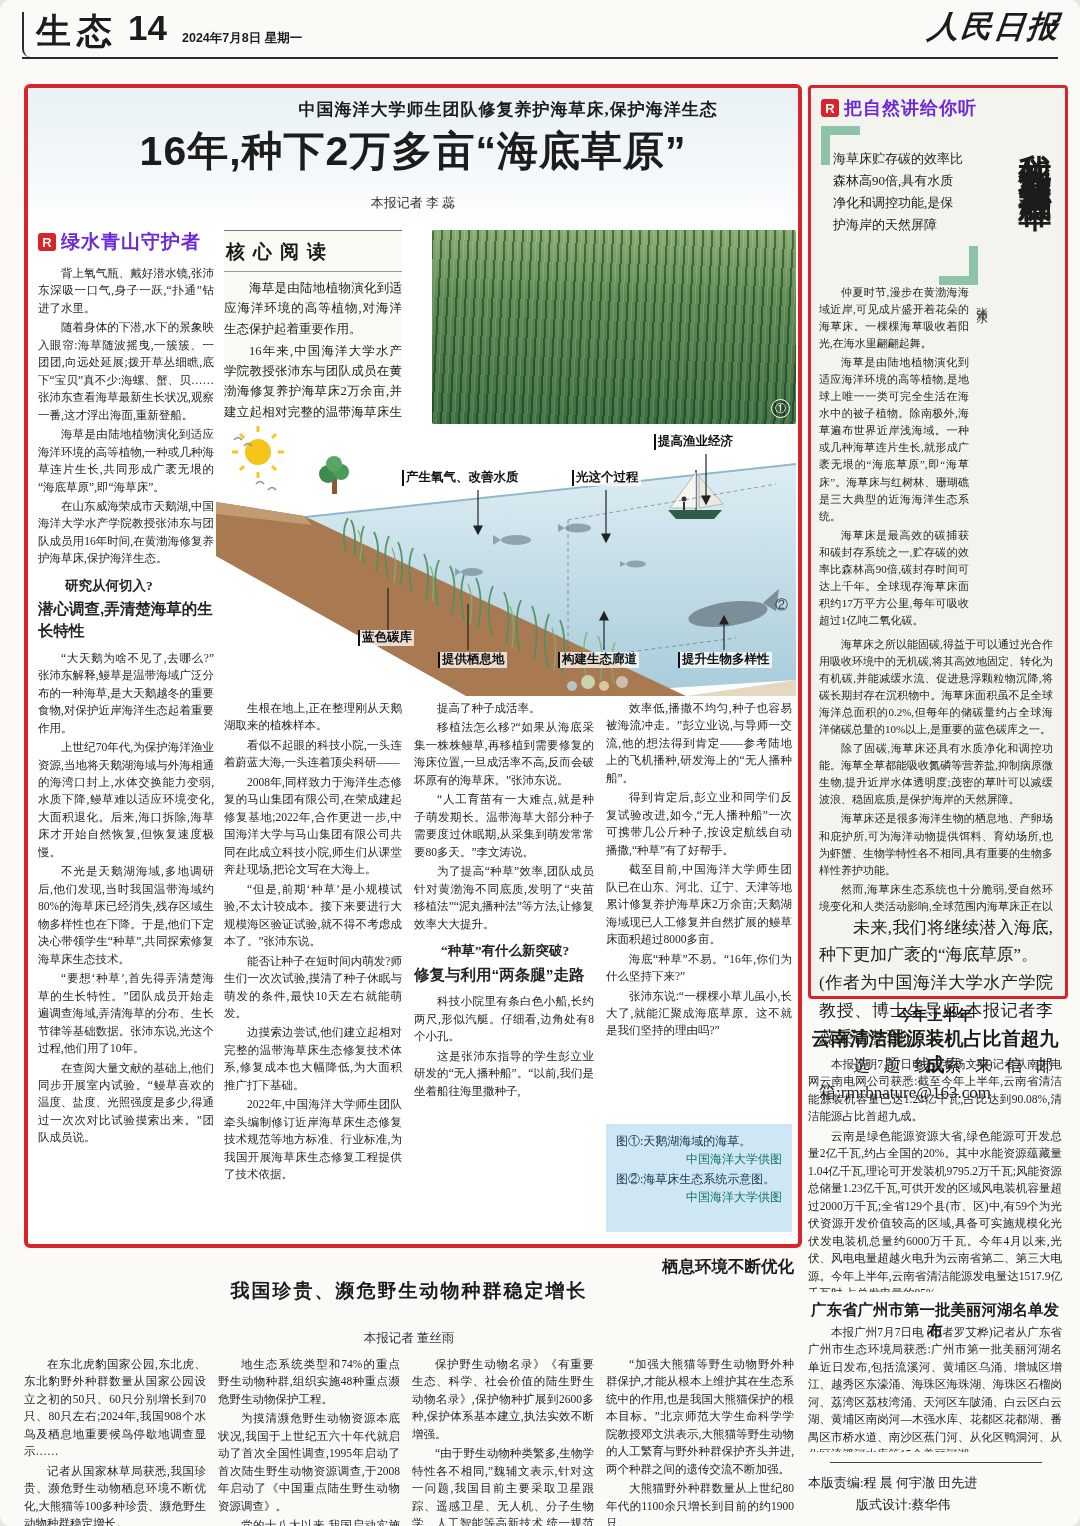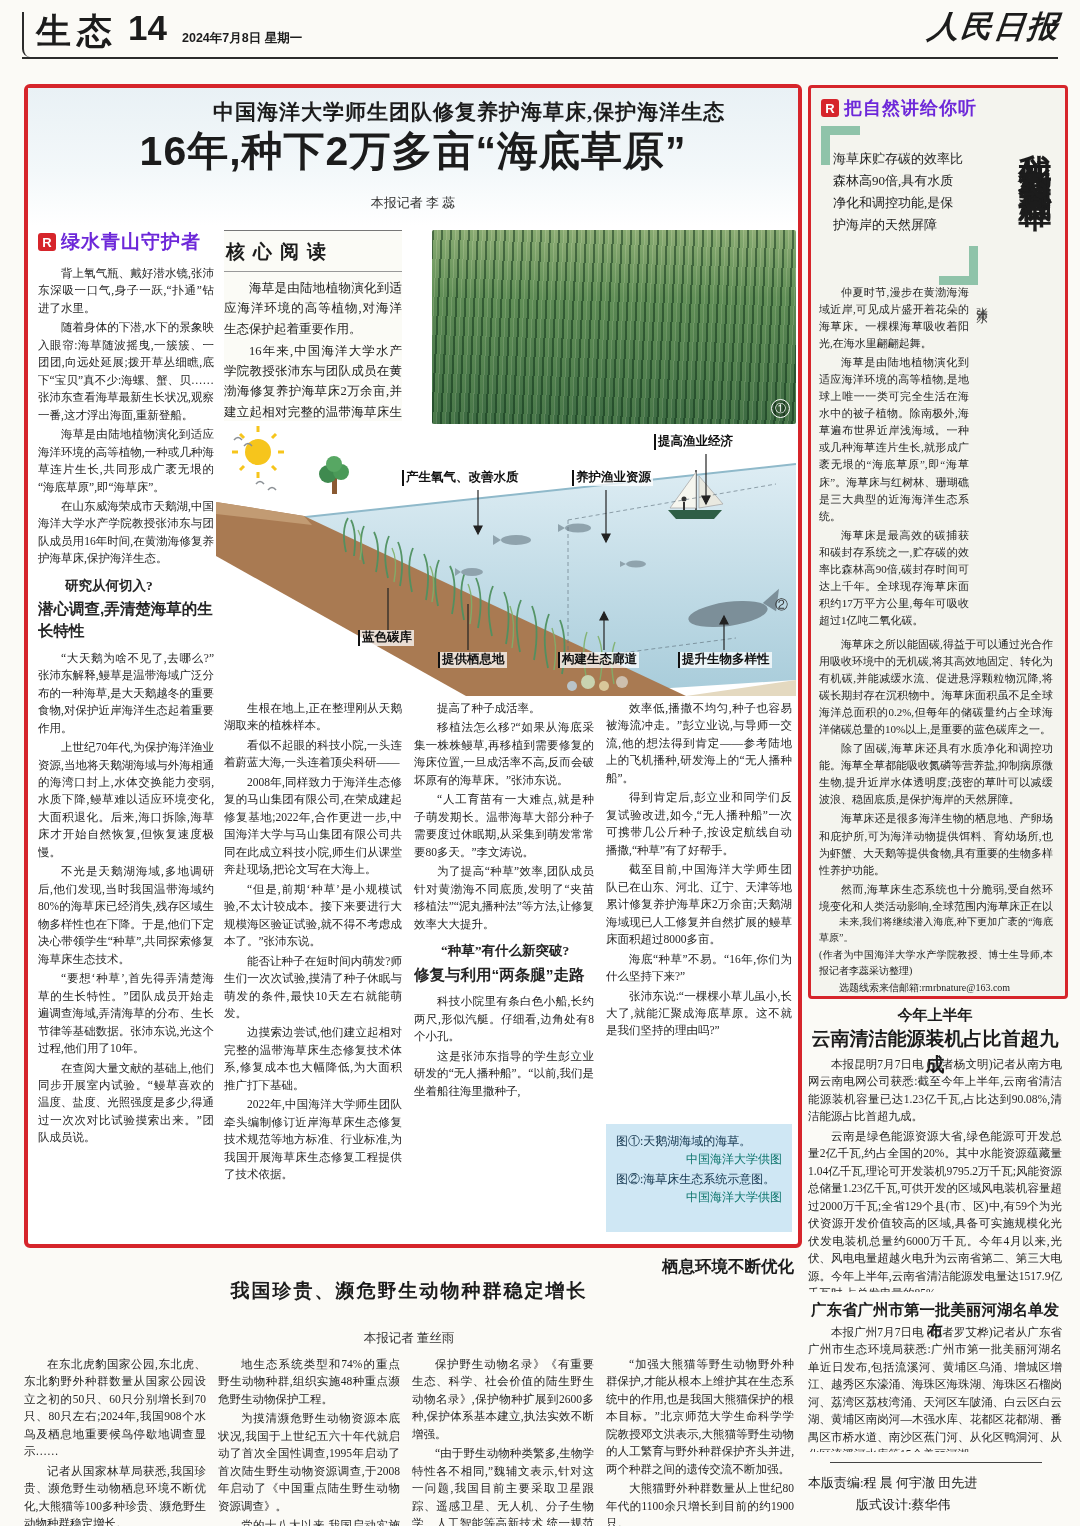--- a/index.html
+++ b/index.html
@@ -1,33 +1,33 @@
 <!DOCTYPE html>
 <html lang="zh"><head>
 <meta charset="utf-8">
 <style>
   html,body{margin:0;padding:0;background:#e8e6e0;}
   #page{position:relative;width:1080px;height:1526px;background:#fbfaf6;margin:0 auto;overflow:hidden;
-        font-family:"Liberation Serif","DejaVu Serif",serif;color:#1c1c1c;}
+        font-family:"Liberation Serif","DejaVu Serif",serif;color:#1c1c1c;border-radius:11px;}
   .abs{position:absolute;}
   .para{margin:0 0 2px 0;text-indent:2em;text-align:justify;}
   .bodytext{font-size:11.5px;line-height:1.52;color:#262626;overflow:hidden;}
   .hei{font-family:"Liberation Sans","DejaVu Sans",sans-serif;}
   
   #hdr-rule{left:22px;top:57px;width:1036px;height:0;border-top:2px solid #2b2b2b;}
   #hdr-corner{left:22px;top:12px;width:10px;height:45px;border-left:2px solid #2b2b2b;border-bottom-left-radius:8px;}
   #hdr-section{left:36px;top:8px;font-size:35px;font-weight:900;letter-spacing:6px;}
   #hdr-page{left:128px;top:8px;font-size:35px;font-weight:900;}
   #hdr-date{left:182px;top:30px;font-size:12.5px;font-weight:700;}
   #hdr-masthead{right:20px;top:6px;font-size:31px;font-weight:900;font-style:italic;letter-spacing:2px;
                 font-family:"Liberation Serif",serif;transform:skewX(-6deg);}
   
   #mainbox{left:24px;top:84px;width:770px;height:1156px;border:4px solid #d6252b;border-radius:6px;background:#fff;}
   #mainbox .oceanbg{left:0;top:0;width:770px;height:138px;background:linear-gradient(180deg,#e9f1f5 0%,#f3f8fa 60%,#ffffff 100%);}
-  #m-kicker{left:0;top:10px;width:882px;text-align:center;font-size:21px;font-weight:700;letter-spacing:1px;}
+  #m-kicker{left:0;top:10px;width:882px;text-align:center;font-size:17px;font-weight:700;letter-spacing:1px;padding-left:39px;}
   #m-headline{left:0;top:36px;width:770px;text-align:center;font-size:41px;font-weight:900;letter-spacing:1px;}
   #m-byline{left:0;top:106px;width:770px;text-align:center;font-size:13px;color:#333;}
   .col-label{display:flex;align-items:center;gap:5px;margin-bottom:8px;}
   .r-icon{display:inline-flex;align-items:center;justify-content:center;width:18px;height:18px;background:#d6252b;
           color:#fff;font-weight:900;font-size:13px;border-radius:3px;font-family:"Liberation Sans",sans-serif;}
   .col-label b{color:#6d28d9;font-size:19px;font-family:"Liberation Sans",sans-serif;letter-spacing:1px;}
   .sub-q{font-size:13.5px;font-weight:700;text-indent:2em;margin:8px 0 2px;}
   .sub-t{font-size:15.5px;font-weight:900;line-height:1.4;margin:0 0 8px;font-family:"Liberation Sans",sans-serif;}
   #col-a{left:10px;top:140px;width:176px;height:1004px;}
   
@@ -60,21 +60,21 @@
   #nb-head b{font-size:18px;}
   #nb-quote{left:8px;top:44px;width:152px;height:148px;padding:16px 8px 8px 14px;box-sizing:border-box;
             font-size:13px;line-height:1.7;color:#222;}
   .bracket-tl{left:10px;top:38px;width:30px;height:30px;border-left:9px solid #8fc3a9;border-top:9px solid #8fc3a9;}
   .bracket-br{left:128px;top:158px;width:30px;height:30px;border-right:9px solid #8fc3a9;border-bottom:9px solid #8fc3a9;}
   #nb-title{right:10px;top:40px;height:480px;writing-mode:vertical-rl;font-size:33px;font-weight:900;line-height:1.2;
             letter-spacing:4px;font-family:"Liberation Sans",sans-serif;}
   #nb-author{right:76px;top:210px;writing-mode:vertical-rl;font-size:11.5px;color:#444;letter-spacing:2px;}
   #nb-colA{left:8px;top:196px;width:150px;height:346px;font-size:11px;line-height:1.55;}
   #nb-colB{left:8px;top:548px;width:234px;height:276px;font-size:11px;line-height:1.55;}
-  #nb-closing{left:8px;top:826px;width:234px;font-size:10px;line-height:1.6;}
+  #nb-closing{left:8px;top:826px;width:234px;font-size:17px;line-height:1.6;}
   #nb-closing p{margin:0 0 1px;text-align:justify;}
   #nb-closing .ind{text-indent:2em;}
   
   #yn-kicker{left:808px;top:1006px;width:254px;text-align:center;font-size:15px;font-weight:700;}
   #yn-headline{left:806px;top:1026px;width:258px;text-align:center;font-size:19px;font-weight:900;font-family:"Liberation Sans",sans-serif;}
   #yn-body{left:808px;top:1056px;width:254px;height:236px;}
   #gz-headline{left:806px;top:1300px;width:258px;text-align:center;font-size:15.5px;font-weight:900;font-family:"Liberation Sans",sans-serif;}
   #gz-body{left:808px;top:1324px;width:254px;height:128px;}
   #ftr-rule{left:830px;top:1462px;width:212px;border-top:1.5px solid #444;}
   #ftr-editors{left:808px;top:1474px;font-size:13px;}
@@ -261,21 +261,21 @@
             <polygon points="486,72 494,72 490,80" fill="#222"></polygon>
           <line x1="172" y1="206" x2="172" y2="164"></line>
           <line x1="252" y1="226" x2="252" y2="180"></line>
           <line x1="388" y1="226" x2="388" y2="192"></line>
             <polygon points="384,196 392,196 388,188" fill="#222"></polygon>
           <line x1="508" y1="226" x2="508" y2="196"></line>
             <polygon points="504,200 512,200 508,192" fill="#222"></polygon>
         </g>
       </svg>
       <div class="ig-label" style="left:186px;top:46px;">产生氧气、改善水质</div>
-      <div class="ig-label" style="left:356px;top:46px;">养护渔业资源</div>
+      <div class="ig-label" style="left:356px;top:46px;">光这个过程</div>
       <div class="ig-label" style="left:438px;top:10px;">提高渔业经济</div>
       <div class="ig-label" style="left:142px;top:206px;">蓝色碳库</div>
       <div class="ig-label" style="left:222px;top:228px;">提供栖息地</div>
       <div class="ig-label" style="left:342px;top:228px;">构建生态廊道</div>
       <div class="ig-label" style="left:462px;top:228px;">提升生物多样性</div>
       <div id="ig-mark2">②</div>
     </div>
 
     <div class="abs bodytext" id="col-b">
         <p class="para">生根在地上,正在整理刚从天鹅湖取来的植株样本。</p>
@@ -329,21 +329,21 @@
     <div class="abs" id="nb-author">张沛东</div>
     <div class="abs" id="nb-title">我们为什么要到海底『种草』?</div>
     <div class="abs bodytext" id="nb-colA">
         <p class="para">仲夏时节,漫步在黄渤海海域近岸,可见成片盛开着花朵的海草床。一棵棵海草吸收着阳光,在海水里翩翩起舞。</p>
         <p class="para">海草是由陆地植物演化到适应海洋环境的高等植物,是地球上唯一一类可完全生活在海水中的被子植物。除南极外,海草遍布世界近岸浅海域。一种或几种海草连片生长,就形成广袤无垠的“海底草原”,即“海草床”。海草床与红树林、珊瑚礁是三大典型的近海海洋生态系统。</p>
         <p class="para">海草床是最高效的碳捕获和碳封存系统之一,贮存碳的效率比森林高90倍,碳封存时间可达上千年。全球现存海草床面积约17万平方公里,每年可吸收超过1亿吨二氧化碳。</p>
       </div>
     <div class="abs bodytext" id="nb-colB">
         <p class="para">海草床之所以能固碳,得益于可以通过光合作用吸收环境中的无机碳,将其高效地固定、转化为有机碳,并能减缓水流、促进悬浮颗粒物沉降,将碳长期封存在沉积物中。海草床面积虽不足全球海洋总面积的0.2%,但每年的储碳量约占全球海洋储碳总量的10%以上,是重要的蓝色碳库之一。</p>
         <p class="para">除了固碳,海草床还具有水质净化和调控功能。海草全草都能吸收氮磷等营养盐,抑制病原微生物,提升近岸水体透明度;茂密的草叶可以减缓波浪、稳固底质,是保护海岸的天然屏障。</p>
-        <p class="para">海草床还是很多海洋生物的栖息地、产卵场和庇护所,可为海洋动物提供饵料、育幼场所,也为虾蟹、大天鹅等提供食物,具有重要的生物多样性养护功能。</p>
+        <p class="para">海草床还是很多海洋生物的栖息地、产卵场和庇护所,可为海洋动物提供饵料、育幼场所,也为虾蟹、生物学特性各不相同,具有重要的生物多样性养护功能。</p>
         <p class="para">然而,海草床生态系统也十分脆弱,受自然环境变化和人类活动影响,全球范围内海草床正在以惊人的速度退化。我国自1990年以来,近30年间海草床以较快速度消失。</p>
       </div>
     <div class="abs" id="nb-closing">
       <p class="ind">未来,我们将继续潜入海底,种下更加广袤的“海底草原”。</p>
       <p>(作者为中国海洋大学水产学院教授、博士生导师,本报记者李蕊采访整理)</p>
       <p class="ind">选题线索来信邮箱:rmrbnature@163.com</p>
     </div>
   </div>
 
   <div class="abs" id="yn-kicker">今年上半年</div>

